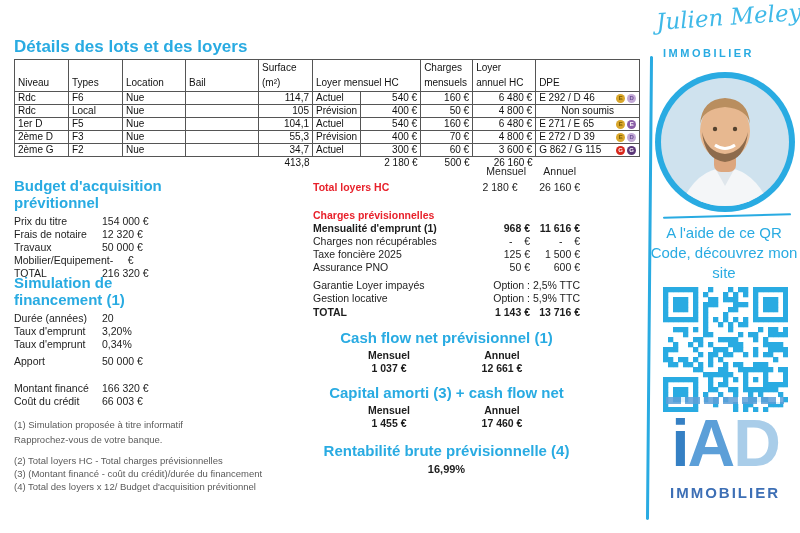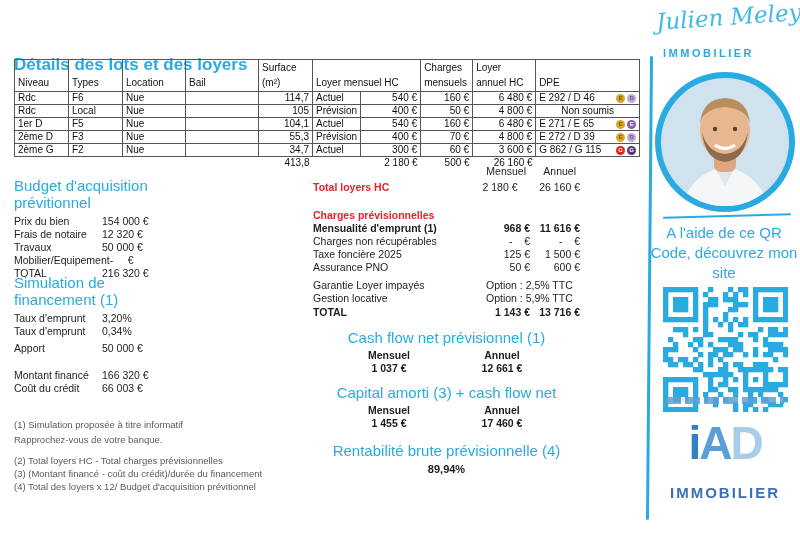--- a/index.html
+++ b/index.html
@@ -3,54 +3,54 @@
 <meta charset="utf-8">
 <style>
   :root{ --cyan:#29ABE2; --red:#E8212B; --ink:#1d1d1d; --muted:#5a5a5a; --tableline:#555; }
   *{box-sizing:border-box; margin:0; padding:0;}
   html,body{width:800px;height:533px;}
   body{
     position:relative; background:#fff; overflow:hidden;
     font-family:"Liberation Sans", sans-serif; color:var(--ink);
   }
   
-  .main-title{position:absolute; left:14px; top:37px; font-size:17px; font-weight:bold; color:var(--cyan);margin-top:18px;}
+  .main-title{position:absolute; left:14px; top:37px; font-size:17px; font-weight:bold; color:var(--cyan);}
   
   table.lots{position:absolute; left:14px; top:59px; border-collapse:collapse; font-size:10px; color:#111; table-layout:fixed;}
   table.lots th, table.lots td{border:1px solid var(--tableline); padding:0 3px; height:13px; line-height:12px; font-weight:normal; overflow:hidden; white-space:nowrap;}
   table.lots th{height:27px; vertical-align:bottom; text-align:left; white-space:normal; line-height:15px; padding-bottom:1px;}
   table.lots td.l{text-align:left;}
   table.lots td.r{text-align:right;}
   table.lots tr.totals td{border:none; font-size:10px;}
   .dpe-wrap{display:flex; justify-content:space-between; align-items:center; width:100%;}
   .dpe-wrap.center{justify-content:center;}
   .badges{display:inline-flex; gap:2px; align-items:center;}
   .badge{display:inline-block; width:9px; height:9px; border-radius:50%; font-size:6px; font-weight:bold; text-align:center; line-height:9px; color:#fff;}
   
-  .section-heading{font-size:15px; font-weight:normal; color:var(--cyan);}
+  .section-heading{font-size:15px; font-weight:bold; color:var(--cyan);}
   .budget{position:absolute; left:14px; top:177px; width:166px;}
   .budget .section-heading{margin-bottom:4px;}
   .financing{position:absolute; left:14px; top:274px; width:166px;}
   .financing .section-heading{margin-bottom:4px;}
   .kv-row{display:flex; font-size:10.5px; line-height:13px; height:13px;}
   .kv-row .k{flex:1; text-align:left;}
   .kv-row .v{width:78px; text-align:left;}
   .gap-s{margin-top:4px;} .gap-m{margin-top:14px;}
   
   .footnotes{position:absolute; left:14px; top:418px; width:300px; font-size:9.5px; color:var(--muted); line-height:13px;}
   .footnotes .fn{height:13px;} .footnotes .fn.n2{margin-top:2px;} .footnotes .fn.n3{margin-top:8px;}
   
   .mid{position:absolute; left:313px; top:165px; width:267px; font-size:10.5px;}
   .mid-row{display:flex; line-height:13px; height:13px;}
   .mid-label{width:145px; text-align:left;}
   .mid-val{text-align:right;}
   .mid-val.m{width:72px;}
   .mid-val.a{width:50px;}
   .mid-row.colhead .mid-val{padding-right:4px;}
-  .mid-option{flex:1; text-align:left; padding-left:28px;}
+  .mid-option{flex:1; text-align:right; padding-left:28px;}
   .mid-row.bold, .bold{font-weight:bold;}
   .red{color:var(--red); font-weight:bold;}
   .mt-total{margin-top:3px;gap:20px;}
   .mt-charges{margin-top:15px;}
   .mt-gar{margin-top:5px;}
   .mt-tot{margin-top:1px;}
   
   .result{position:absolute; left:313px; width:267px; text-align:center;}
   .result .section-heading{font-size:15px;}
   .cashflow{top:329px;} .capital{top:384px;} .renta{top:442px;}
@@ -61,21 +61,21 @@
   
   .vline{position:absolute; left:648px; top:56px; width:3px; height:464px; background:var(--cyan); border-radius:3px; transform:rotate(0.5deg);}
   .signature{position:absolute; left:656px; top:4px; width:142px; text-align:center; color:#3FB9E8; font-family:"DejaVu Serif", serif; font-style:italic; font-size:23px; transform:rotate(-4deg); white-space:nowrap;}
   .sig-sub{position:absolute; left:663px; top:47px; font-size:11px; font-weight:bold; letter-spacing:2.5px; color:var(--cyan);}
   .photo{position:absolute; left:655px; top:72px; width:140px; height:140px;}
   .divider{position:absolute; left:663px; top:215px; width:128px; height:2px; background:var(--cyan); transform:rotate(-1.5deg); border-radius:2px;}
   .qr-text{position:absolute; left:648px; top:223px; width:152px; text-align:center; color:var(--cyan); font-size:15px; line-height:20px;}
   .qr{position:absolute; left:663px; top:287px; width:125px; height:125px;}
   .iad-logo{position:absolute; left:655px; top:397px; width:140px; text-align:center;}
   .glitch-bar{height:7px; width:118px; margin:0 auto 4px auto; background:repeating-linear-gradient(90deg,#5C9FD8 0 15px,#ffffff 15px 19px); opacity:.85;}
-  .iad-word{font-size:46px; font-weight:bold; line-height:70px; letter-spacing:-2px;}
+  .iad-word{font-size:66px; font-weight:bold; line-height:70px; letter-spacing:-2px;}
   .iad-i{color:#3580C4;} .iad-a{color:#5C9FD8;} .iad-d{color:#A9CDE9;}
   .iad-sub{font-size:15px; font-weight:bold; letter-spacing:2px; color:#3D6FB5; margin-top:6px;}
 </style>
 </head>
 <body>
 
 <div class="main-title">Détails des lots et des loyers</div>
 
 <table class="lots">
   <colgroup>
@@ -211,21 +211,21 @@
       <td class="r">26 160 €</td>
       <td></td>
     </tr>
   </tbody>
 </table>
 
 <div class="budget">
   <div class="section-heading">Budget d'acquisition prévitionnel</div>
   <div id="budget-items">
       <div class="kv-row">
-        <span class="k">Prix du bien</span>
+        <span class="k">Prix du titre</span>
         <span class="v">154 000 €</span>
       </div>
       <div class="kv-row">
         <span class="k">Frais de notaire</span>
         <span class="v">12 320 €</span>
       </div>
       <div class="kv-row">
         <span class="k">Travaux</span>
         <span class="v">50 000 €</span>
       </div>
@@ -236,20 +236,24 @@
       <div class="kv-row">
         <span class="k">TOTAL</span>
         <span class="v">216 320 €</span>
       </div>
     </div>
 </div>
 
 <div class="financing">
   <div class="section-heading">Simulation de financement (1)</div>
   <div id="financing-items">
+      <div class="kv-row">
+        <span class="k">Durée (années)</span>
+        <span class="v">20</span>
+      </div>
       <div class="kv-row">
         <span class="k">Taux d'emprunt</span>
         <span class="v">3,20%</span>
       </div>
       <div class="kv-row">
         <span class="k">Taux d'emprunt</span>
         <span class="v">0,34%</span>
       </div>
       <div class="kv-row gap-s">
         <span class="k">Apport</span>
@@ -348,21 +352,21 @@
     </div>
     <div class="col-a">
       <div>Annuel</div>
       <div>17 460 €</div>
     </div>
   </div>
 </div>
 
 <div class="result renta">
   <div class="section-heading">Rentabilité brute prévisionnelle (4)</div>
-  <div class="renta-value">89,94%</div>
+  <div class="renta-value">16,99%</div>
 </div>
 
 <div class="vline"></div>
 
 <div class="signature">Julien Meley</div>
 <div class="sig-sub">IMMOBILIER</div>
 
 <div class="photo">
   <svg viewBox="0 0 140 140" width="140" height="140">
     <circle cx="70" cy="70" r="70" fill="#29ABE2"></circle>

